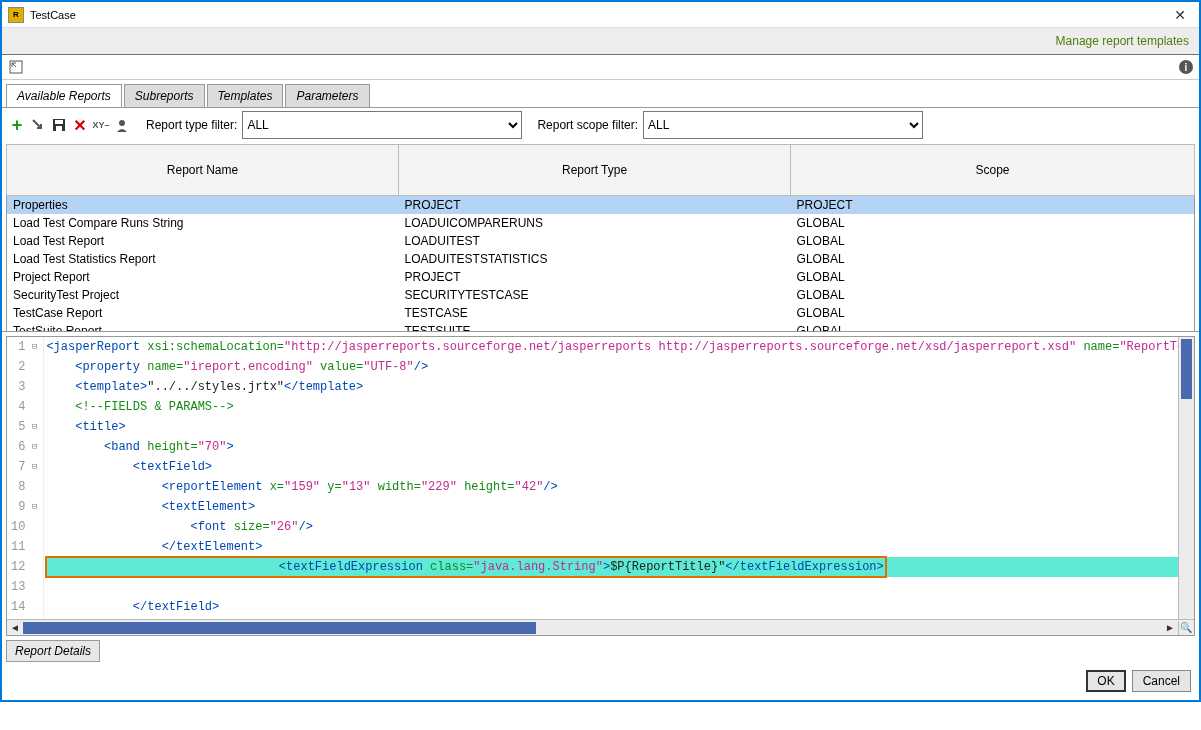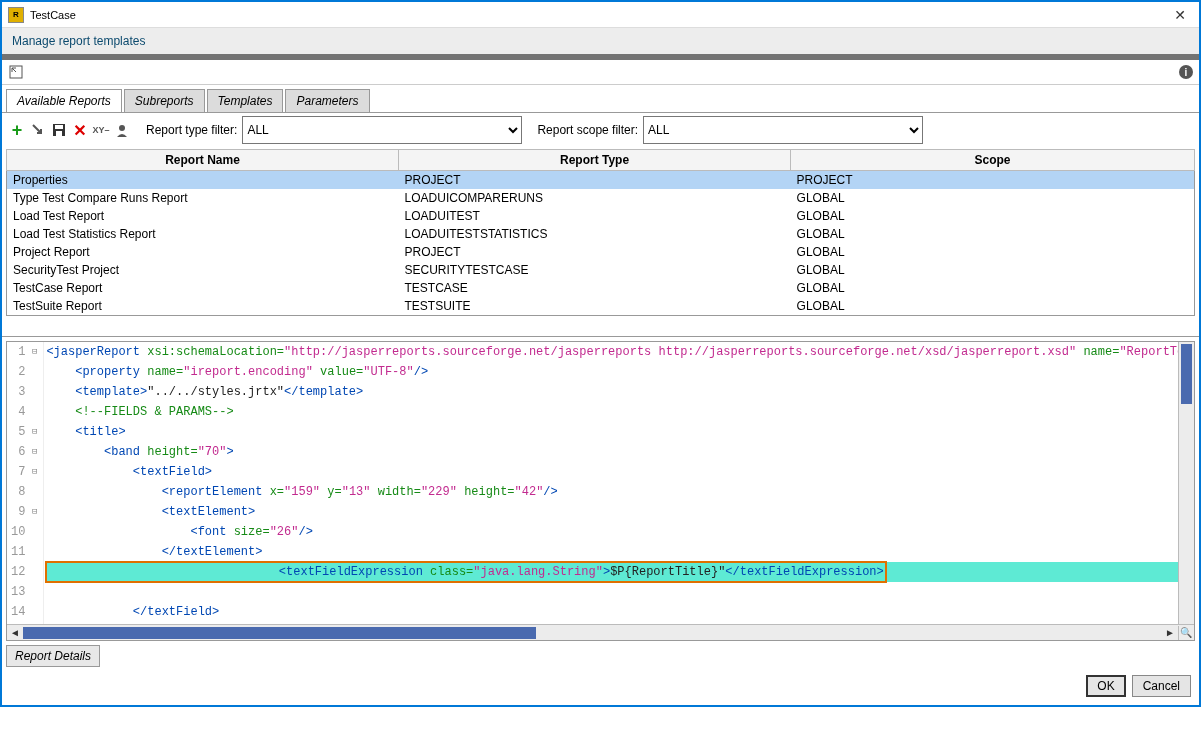--- a/index.html
+++ b/index.html
@@ -31,23 +31,24 @@
   .title-bar .close {
     width: 26px; height: 20px;
     display:flex; align-items:center; justify-content:center;
     font-size: 14px;
     color:#333;
     cursor:pointer;
   }
   .subtitle-bar {
     background: #ededed;
     padding: 6px 10px;
-    border-bottom: 6px solid #737373;
+    border-bottom: 1px solid #737373;
     font-size: 12px;
-    color:#0c4a6e;
+    color:#4d7c0f;
+    text-align:right;
   }
   .band2 {
     display:flex;
     align-items:center;
     justify-content:space-between;
     padding: 4px 6px;
     border-bottom:1px solid #ccc;
   }
   .icon-btn {
     width:16px; height:16px;
@@ -98,22 +99,22 @@
   }
   .table {
     border: 1px solid #999;
     margin: 2px 4px 2px 4px;
     border-collapse: collapse;
     width: calc(100% - 8px);
   }
   .table th {
     background: #f4f4f4;
     border: 1px solid #bbb;
-    font-weight: bold;
-    padding: 3px 6px;
+    font-weight: normal;
+    padding: 18px 6px;
     font-size:12px;
   }
   .table td {
     padding: 2px 6px;
     font-size:12px;
   }
   .table tr.selected td { background: #b3d4f5; }
   .table-wrap { height: 190px; overflow:hidden; border-bottom:1px solid #999; margin-bottom:4px;}
   .editor-wrap {
     margin: 0 4px;
@@ -285,21 +286,21 @@
       <th>Scope</th>
     </tr>
   </thead>
   <tbody id="tbody">
         <tr class="selected">
           <td>Properties</td>
           <td>PROJECT</td>
           <td>PROJECT</td>
         </tr>
         <tr>
-          <td>Type Test Compare Runs Report</td>
+          <td>Load Test Compare Runs String</td>
           <td>LOADUICOMPARERUNS</td>
           <td>GLOBAL</td>
         </tr>
         <tr>
           <td>Load Test Report</td>
           <td>LOADUITEST</td>
           <td>GLOBAL</td>
         </tr>
         <tr>
           <td>Load Test Statistics Report</td>

